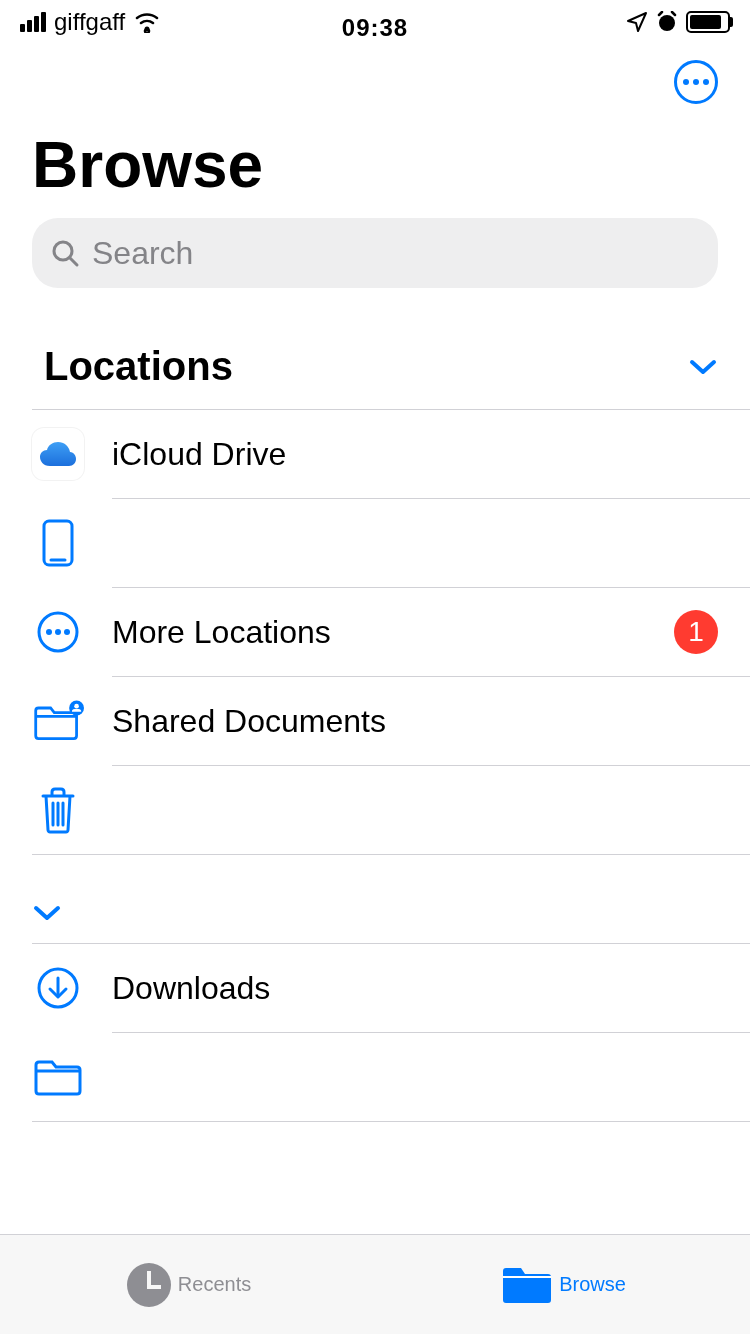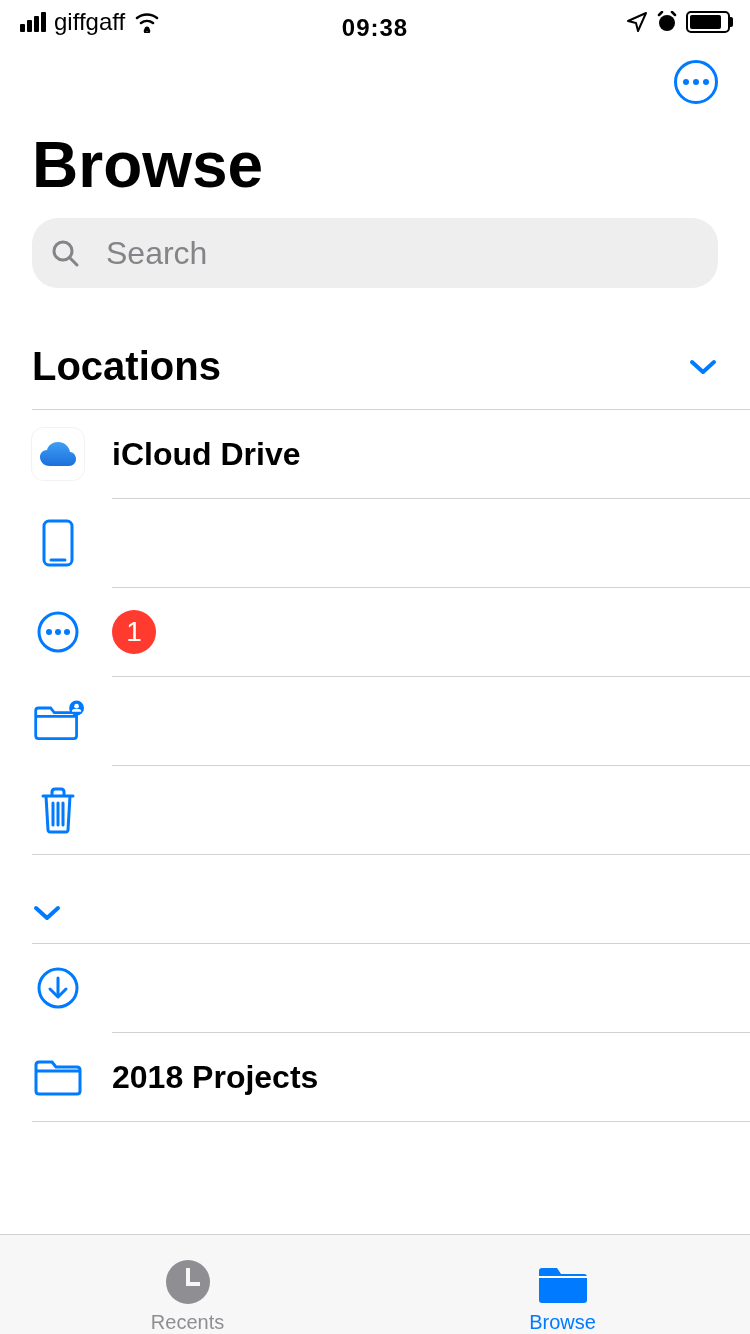--- a/index.html
+++ b/index.html
@@ -121,36 +121,37 @@
     .search-wrap {
       padding: 0 32px 8px 32px;
     }
     .search-field {
       background: #EEEEEF;
       border-radius: 26px;
       height: 70px;
       display: flex;
       align-items: center;
       padding: 0 18px;
-      gap: 26px;
+      gap: 12px;
     }
     .search-placeholder {
       color: #848488;
       font-size: 32px;
     }
     
     .section-header {
       display: flex;
       align-items: center;
       justify-content: space-between;
       padding: 48px 32px 20px 32px;
     }
     .section-header h2 {
       font-size: 40px;
       font-weight: 700;
+      margin-left: 12px;
     }
     .section-hr {
       border: none;
       border-bottom: 1px solid #d1d1d6;
       margin-left: 32px;
     }
     
     .list-row {
       display: flex;
       align-items: center;
@@ -163,21 +164,20 @@
       height: 52px;
       display: flex;
       align-items: center;
       justify-content: center;
       flex-shrink: 0;
     }
     .row-label {
       font-size: 32px;
       color: #000;
       flex: 1;
-      font-weight: bold;
     }
     .badge {
       background: #FF3B30;
       color: #fff;
       width: 44px;
       height: 44px;
       border-radius: 50%;
       display: flex;
       align-items: center;
       justify-content: center;
@@ -196,23 +196,23 @@
       left: 0;
       right: 0;
       height: 100px;
       background: #F7F7F7;
       border-top: 1px solid #d1d1d6;
       display: flex;
     }
     .tab-item {
       flex: 1;
       display: flex;
-      flex-direction: column;
-      align-items: center;
-      justify-content: flex-end;
+      flex-direction: row;
+      align-items: center;
+      justify-content: center;
       gap: 4px;
     }
     .tab-label {
       font-size: 20px;
     }
     .tab-item.inactive .tab-label { color: #8E8E93; }
     .tab-item.active .tab-label { color: #007AFF; }
     .icloud-box {
       width: 52px;
       height: 52px;
@@ -311,34 +311,36 @@
 
 <div class="list-row">
   <div class="row-icon">
     <svg width="44" height="44" viewBox="0 0 44 44">
       <circle cx="22" cy="22" r="19" stroke="#007AFF" stroke-width="3" fill="none"></circle>
       <circle cx="13" cy="22" r="3" fill="#007AFF"></circle>
       <circle cx="22" cy="22" r="3" fill="#007AFF"></circle>
       <circle cx="31" cy="22" r="3" fill="#007AFF"></circle>
     </svg>
   </div>
+  <span class="row-label">More Locations</span>
   <span class="badge">1</span>
 </div>
 <hr class="row-divider">
 
 <div class="list-row">
   <div class="row-icon">
     <svg width="56" height="44" viewBox="0 0 56 44">
       <path d="M4 12 L4 38 C4 40 5 41 7 41 L45 41 C47 41 48 40 48 38 L48 16 C48 14 47 13 45 13 L24 13 L20 8 L7 8 C5 8 4 9 4 11 Z" stroke="#007AFF" stroke-width="3" fill="none"></path>
       <line x1="4" y1="17" x2="48" y2="17" stroke="#007AFF" stroke-width="3"></line>
       <circle cx="48" cy="8" r="8" fill="#007AFF"></circle>
       <circle cx="48" cy="6" r="2.5" fill="#fff"></circle>
       <path d="M43 12 C43 9 45 9 48 9 C51 9 53 9 53 12" fill="#fff"></path>
     </svg>
   </div>
+  <span class="row-label">Shared Documents</span>
 </div>
 <hr class="row-divider">
 
 <div class="list-row">
   <div class="row-icon">
     <svg width="36" height="48" viewBox="0 0 36 48">
       <path d="M6 10 L8 44 C8 45 9 46 10 46 L26 46 C27 46 28 45 28 44 L30 10" stroke="#007AFF" stroke-width="3" fill="none" stroke-linejoin="round"></path>
       <line x1="3" y1="10" x2="33" y2="10" stroke="#007AFF" stroke-width="3" stroke-linecap="round"></line>
       <path d="M12 10 L12 6 C12 4 13 3 15 3 L21 3 C23 3 24 4 24 6 L24 10" stroke="#007AFF" stroke-width="3" fill="none"></path>
       <line x1="13" y1="17" x2="13" y2="39" stroke="#007AFF" stroke-width="3" stroke-linecap="round"></line>
@@ -357,31 +359,31 @@
 <hr class="section-hr">
 
 <div class="list-row">
   <div class="row-icon">
     <svg width="44" height="44" viewBox="0 0 44 44">
       <circle cx="22" cy="22" r="19" stroke="#007AFF" stroke-width="3" fill="none"></circle>
       <line x1="22" y1="12" x2="22" y2="30" stroke="#007AFF" stroke-width="3" stroke-linecap="round"></line>
       <path d="M14 23 L22 31 L30 23" stroke="#007AFF" stroke-width="3" fill="none" stroke-linecap="round" stroke-linejoin="round"></path>
     </svg>
   </div>
+  <span class="row-label">Downloads</span>
 </div>
 <hr class="row-divider">
 
 <div class="list-row">
   <div class="row-icon">
     <svg width="52" height="40" viewBox="0 0 52 40">
       <path d="M4 10 L4 34 C4 36 5 37 7 37 L45 37 C47 37 48 36 48 34 L48 13 C48 11 47 10 45 10 L24 10 L20 5 L7 5 C5 5 4 6 4 8 Z" stroke="#007AFF" stroke-width="3" fill="none"></path>
       <line x1="4" y1="14" x2="48" y2="14" stroke="#007AFF" stroke-width="3"></line>
     </svg>
   </div>
-  <span class="row-label">2018 Projects</span>
 </div>
 <hr class="section-hr">
 
 <div class="tab-bar">
   <div class="tab-item inactive">
     <svg width="50" height="50" viewBox="0 0 50 50">
       <circle cx="25" cy="25" r="22" fill="#8E8E93"></circle>
       <path d="M25 13 L25 27 L35 27" stroke="#F7F7F7" stroke-width="4" fill="none" stroke-linecap="square"></path>
     </svg>
     <span class="tab-label">Recents</span>

